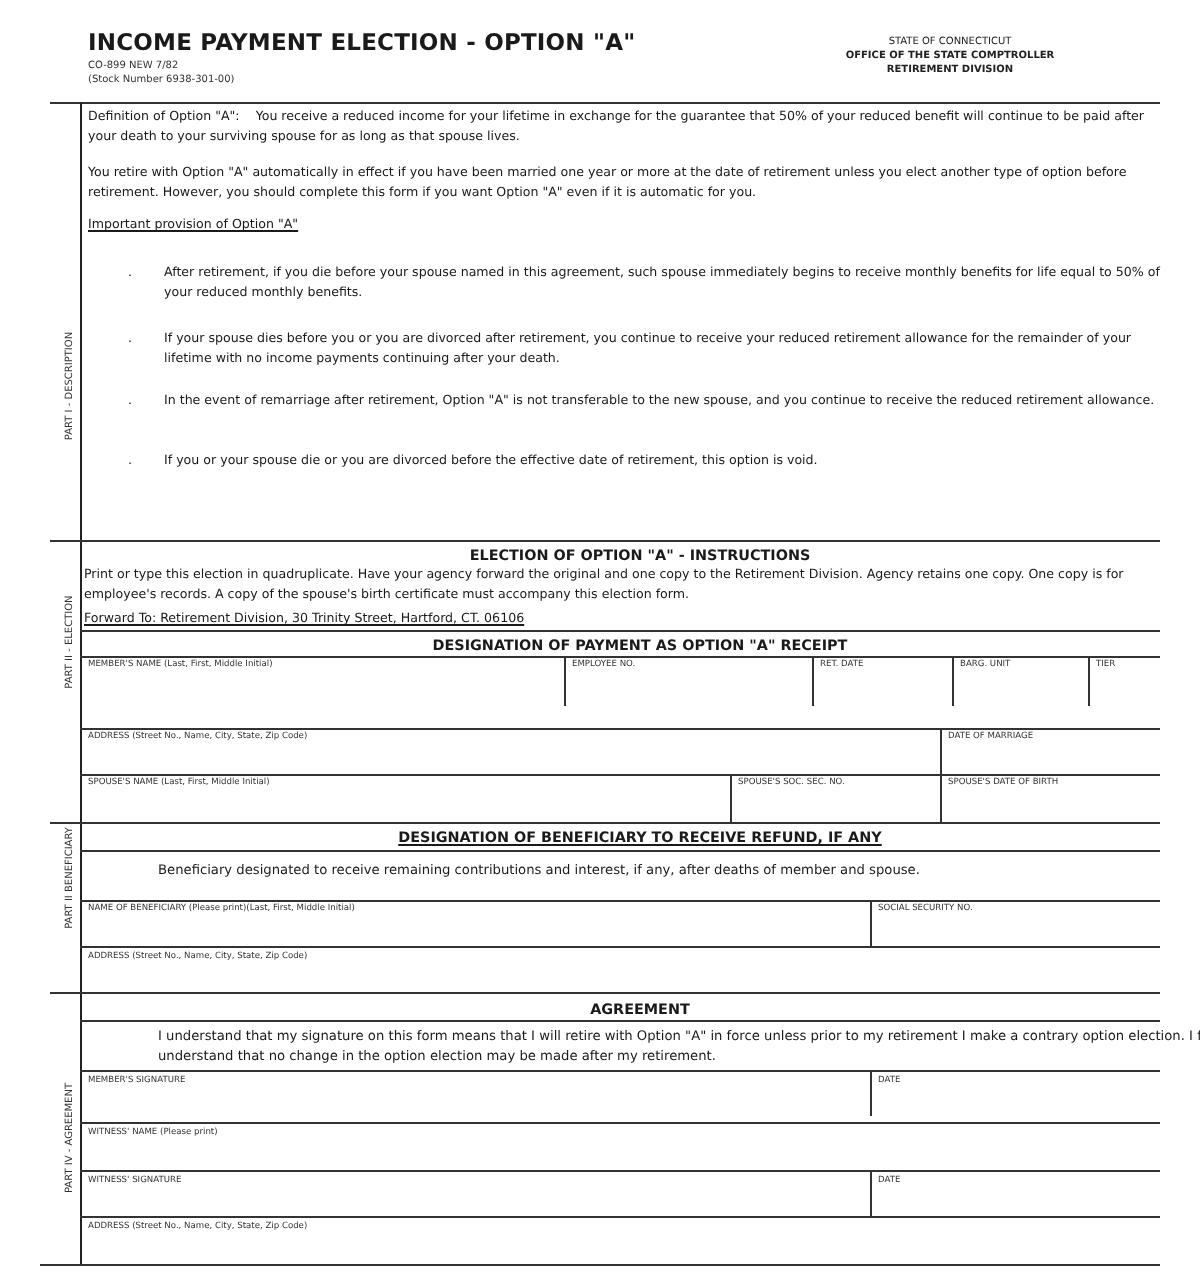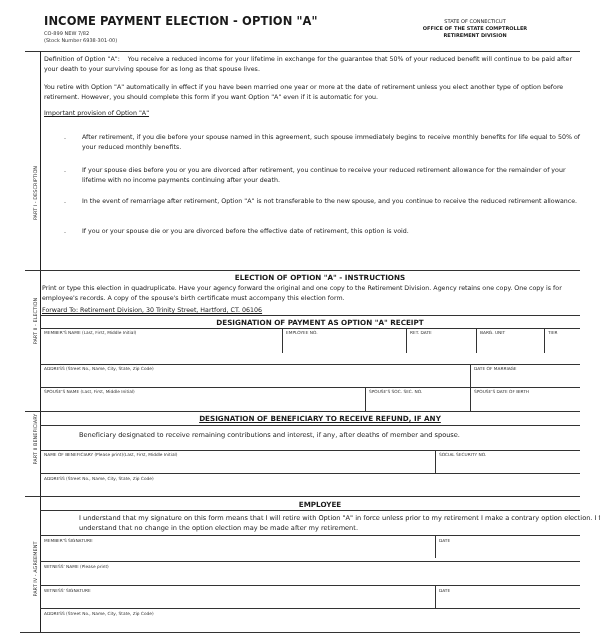--- a/index.html
+++ b/index.html
@@ -130,21 +130,21 @@
       <span class="fl" style="position:absolute; left:3px; top:2px;">SOCIAL SECURITY NO.</span>
     </div>
 </div>
 <div class="abs hr" style="left:40px; top:473px; width:540px; border-top-width:1px;"></div>
 <div class="abs" style="left:40px; top:473px; width:540px; height:23px;">
   <span class="fl" style="position:absolute; left:4px; top:3px;">ADDRESS (Street No., Name, City, State, Zip Code)</span>
 </div>
 <div class="abs hr" style="left:25px; top:496px; width:555px;"></div>
 
 <div class="abs sidelabel" style="left:-10px; top:566px; width:90px;">PART IV - AGREEMENT</div>
-<div class="abs head" style="left:40px; top:500px; width:560px;">EMPLOYEE</div>
+<div class="abs head" style="left:40px; top:500px; width:560px;">AGREEMENT</div>
 <div class="abs hr" style="left:40px; top:510px; width:540px; border-top-width:1px;"></div>
 <div class="abs p big" style="left:42px; top:513px; width:545px;">I understand that my signature on this form means that I will retire with Option "A" in force unless prior to my retirement I make a contrary option election. I further understand that no change in the option election may be made after my retirement.</div>
 <div class="abs hr" style="left:40px; top:535px; width:540px; border-top-width:1px;"></div>
 <div class="abs" style="left:40px; top:535px; width:540px; height:23px;">
   <div class="cell" style="left:0; top:0; width:395px; height:23px; border-left:none;">
       <span class="fl" style="position:absolute; left:4px; top:3px;">MEMBER'S SIGNATURE</span>
     </div>
   <div class="cell" style="left:395px; top:0; width:145px; height:23px;">
       <span class="fl" style="position:absolute; left:3px; top:3px;">DATE</span>
     </div>

